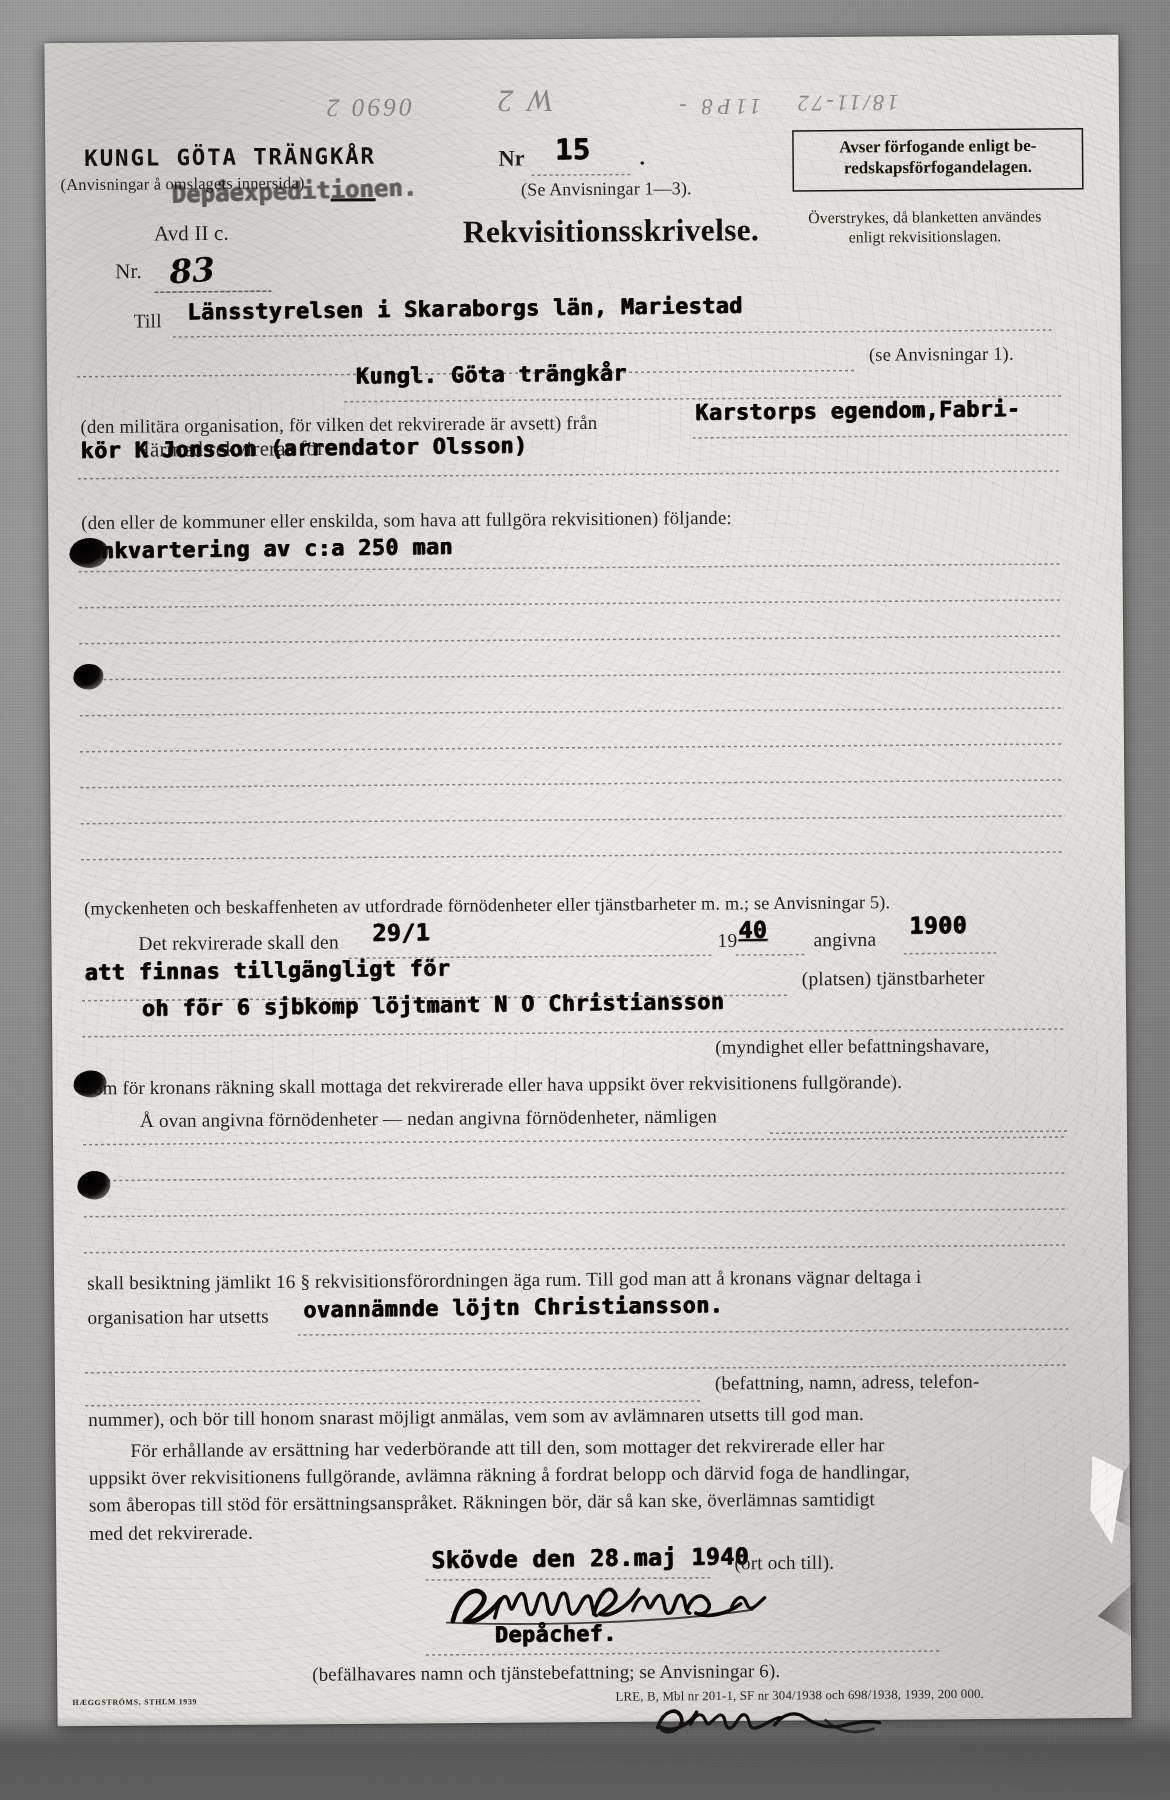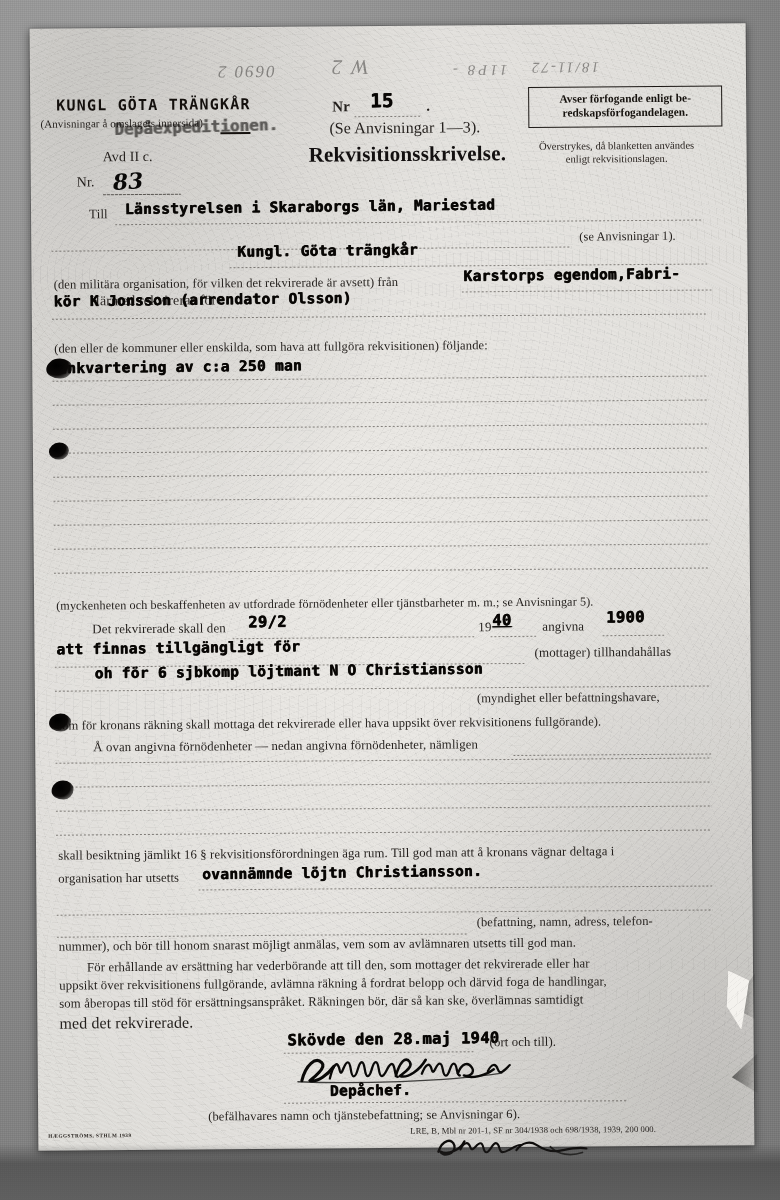--- a/index.html
+++ b/index.html
@@ -229,21 +229,21 @@
 
       <div class="abs printed" style="left:46px; top:146px; font-size:14px;">Nr.</div>
       <div class="rule solidish" style="left:72px; top:166px; width:78px;"></div>
       <div class="abs sign" style="left:82px; top:140px; font-size:22px; font-weight:bold; transform:rotate(-3deg);">83</div>
 
       <div class="abs printed" style="left:302px; top:72px; font-size:15px; font-weight:bold;">Nr</div>
       <div class="rule" style="left:324px; top:90px; width:66px;"></div>
       <div class="abs typed lg" style="left:340px; top:63px; font-size:19px;">15</div>
       <div class="abs printed" style="left:396px; top:72px; font-size:15px; font-weight:bold;">.</div>
 
-      <div class="abs printed" style="left:299px; top:93px; font-size:16px;">(Se Anvisningar 1—3).</div>
+      <div class="abs printed" style="left:317px; top:93px; font-size:12px;">(Se Anvisningar 1—3).</div>
 
       <div class="abs" id="title" style="left:278px; top:116px;">Rekvisitionsskrivelse.</div>
 
       <div class="abs" id="notebox" style="left:498px; top:62px;">
         <div>Avser förfogande enligt be-</div>
         <div>redskapsförfogandelagen.</div>
       </div>
       <div class="abs" id="noteunder" style="left:488px; top:116px;">
         <div>Överstrykes, då blanketten användes</div>
         <div>enligt rekvisitionslagen.</div>
@@ -278,32 +278,32 @@
       <div class="rule" style="left:20px; top:448px; width:656px;"></div>
       <div class="rule" style="left:20px; top:472px; width:656px;"></div>
       <div class="rule" style="left:20px; top:496px; width:656px;"></div>
       <div class="rule" style="left:20px; top:520px; width:656px;"></div>
       <div class="rule" style="left:20px; top:544px; width:656px;"></div>
 
       <div class="abs printed" style="left:22px; top:570px; font-size:12.2px;">(myckenheten och beskaffenheten av utfordrade förnödenheter eller tjänstbarheter m. m.; se Anvisningar 5).</div>
 
       <div class="abs printed" style="left:58px; top:593px; font-size:13px;">Det rekvirerade skall den</div>
       <div class="rule" style="left:198px; top:611px; width:242px;"></div>
-      <div class="abs typed lg" style="left:214px; top:586px;">29/2</div>
+      <div class="abs typed lg" style="left:214px; top:586px;">29/1</div>
 
       <div class="abs printed" style="left:444px; top:594px; font-size:13px;">19</div>
       <div class="abs typed lg" style="left:458px; top:586px;text-decoration:underline;">40</div>
       <div class="rule" style="left:456px; top:611px; width:46px;"></div>
 
       <div class="abs printed" style="left:508px; top:594px; font-size:13px;">angivna</div>
       <div class="abs typed lg" style="left:572px; top:584px;">1900</div>
       <div class="rule" style="left:568px; top:611px; width:62px;"></div>
 
       <div class="abs typed md" style="left:22px; top:612px;">att finnas tillgängligt för</div>
-      <div class="abs printed" style="left:500px; top:620px; font-size:13px;">(mottager) tillhandahållas</div>
+      <div class="abs printed" style="left:500px; top:620px; font-size:13px;">(platsen) tjänstbarheter</div>
       <div class="rule" style="left:20px; top:638px; width:470px;"></div>
 
       <div class="abs typed md" style="left:60px; top:636px;">oh för 6 sjbkomp löjtmant N O Christiansson</div>
       <div class="rule" style="left:20px; top:662px; width:656px;"></div>
 
       <div class="abs printed" style="left:442px; top:666px; font-size:12.6px;">(myndighet eller befattningshavare,</div>
       <div class="abs printed" style="left:22px; top:690px; font-size:12.6px;">som för kronans räkning skall mottaga det rekvirerade eller hava uppsikt över rekvisitionens fullgörande).</div>
       <div class="abs printed" style="left:58px; top:712px; font-size:12.8px;">Å ovan angivna förnödenheter — nedan angivna förnödenheter, nämligen</div>
       <div class="rule" style="left:478px; top:730px; width:198px;"></div>
 
@@ -317,21 +317,21 @@
       <div class="abs typed md" style="left:166px; top:838px;">ovannämnde löjtn Christiansson.</div>
       <div class="rule" style="left:162px; top:862px; width:514px;"></div>
       <div class="rule" style="left:20px; top:886px; width:656px;"></div>
 
       <div class="abs printed" style="left:440px; top:890px; font-size:12.6px;">(befattning, namn, adress, telefon-</div>
       <div class="rule" style="left:20px; top:908px; width:410px;"></div>
       <div class="abs printed" style="left:22px; top:911px; font-size:12.8px;">nummer), och bör till honom snarast möjligt anmälas, vem som av avlämnaren utsetts till god man.</div>
       <div class="abs printed" style="left:50px; top:932px; font-size:12.8px;">För erhållande av ersättning har vederbörande att till den, som mottager det rekvirerade eller har</div>
       <div class="abs printed" style="left:22px; top:950px; font-size:12.8px;">uppsikt över rekvisitionens fullgörande, avlämna räkning å fordrat belopp och därvid foga de handlingar,</div>
       <div class="abs printed" style="left:22px; top:968px; font-size:12.8px;">som åberopas till stöd för ersättningsanspråket. Räkningen bör, där så kan ske, överlämnas samtidigt</div>
-      <div class="abs printed" style="left:22px; top:986px; font-size:16px;">med det rekvirerade.</div>
+      <div class="abs printed" style="left:22px; top:986px; font-size:13px;">med det rekvirerade.</div>
 
       <div class="abs typed lg" style="left:250px; top:1004px;">Skövde den 28.maj 1940</div>
       <div class="abs printed" style="left:452px; top:1010px; font-size:12.8px;">(ort och till).</div>
       <div class="rule" style="left:246px; top:1026px; width:190px;"></div>
 
       <div class="sign" style="left:258px; top:1024px;" aria-hidden="true">
         <svg width="220" height="40" viewBox="0 0 220 40">
           <g fill="none" stroke="#0a0908" stroke-linecap="round" stroke-linejoin="round">
             <path d="M6 30 C10 14, 20 6, 26 12 C31 17, 18 27, 14 30 C22 32, 32 24, 38 16" stroke-width="3.1"></path>
             <path d="M34 28 C38 12, 42 10, 44 20 C46 28, 48 12, 52 12 C56 12, 54 26, 58 26

